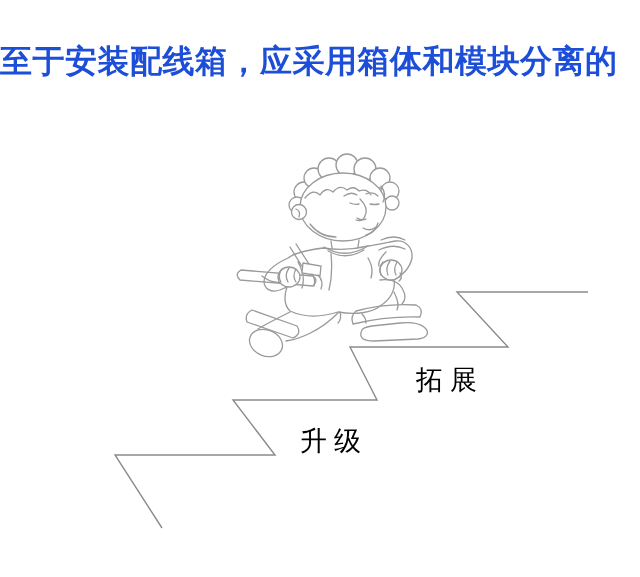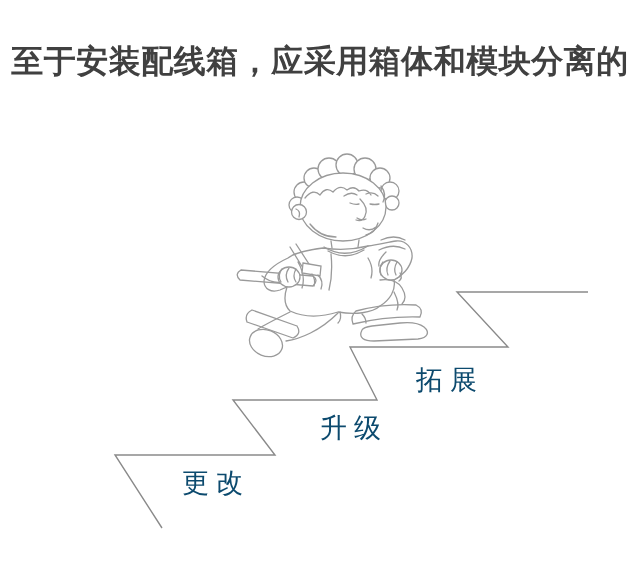--- a/index.html
+++ b/index.html
@@ -1,33 +1,33 @@
 <!DOCTYPE html>
 <html><head>
 <meta charset="utf-8">
 <style>
   html,body{margin:0;padding:0;background:#ffffff;}
   .canvas{
     position:relative;width:640px;height:577px;background:#ffffff;overflow:hidden;
     font-family:"Liberation Sans","DejaVu Sans",sans-serif;
   }
   .caption{
-    position:absolute;top:36px;left:0;width:640px;text-align:center;
-    font-weight:700;font-size:32px;line-height:50px;color:#404040;
+    position:absolute;top:36px;left:0;width:640px;text-align:left;
+    font-weight:700;font-size:32px;line-height:50px;color:#1d4ed8;
     letter-spacing:.5px;white-space:nowrap;
   }
   .art{position:absolute;left:0;top:0;width:640px;height:577px;}
   .step-label{
     position:absolute;
     font-family:"Liberation Serif","DejaVu Serif",serif;
-    font-size:27px;line-height:28px;color:#0c4a6e;
+    font-size:27px;line-height:28px;color:#000000;
     letter-spacing:7px;white-space:nowrap;
   }
   .step-label-1{left:182px;top:469px;}
-  .step-label-2{left:300px;top:414px;margin-left:20px;}
+  .step-label-2{left:300px;top:427px;}
   .step-label-3{left:416px;top:366px;}
 </style>
 </head>
 <body>
 
 <div class="canvas">
 
   <div class="caption">
     <div class="caption-line">至于安装配线箱，应采用箱体和模块分离的</div>
   </div>
@@ -130,17 +130,16 @@
       </g>
 
       <path d="M386,252 C381,257 378,262 379,266"></path>
       <ellipse cx="391" cy="270" rx="11" ry="10" fill="#ffffff"></ellipse>
       <path d="
         M383,262 q-5,6 -2,13 M390,261 q-5,7 -2,14
         M397,262 q-4,7 -1,13 M400,273 q3,5 -1,8"></path>
     </g>
   </svg>
 
-  <div class="step-label step-label-1">更改</div>
   <div class="step-label step-label-2">升级</div>
   <div class="step-label step-label-3">拓展</div>
 
 </div>
 
 </body></html>

